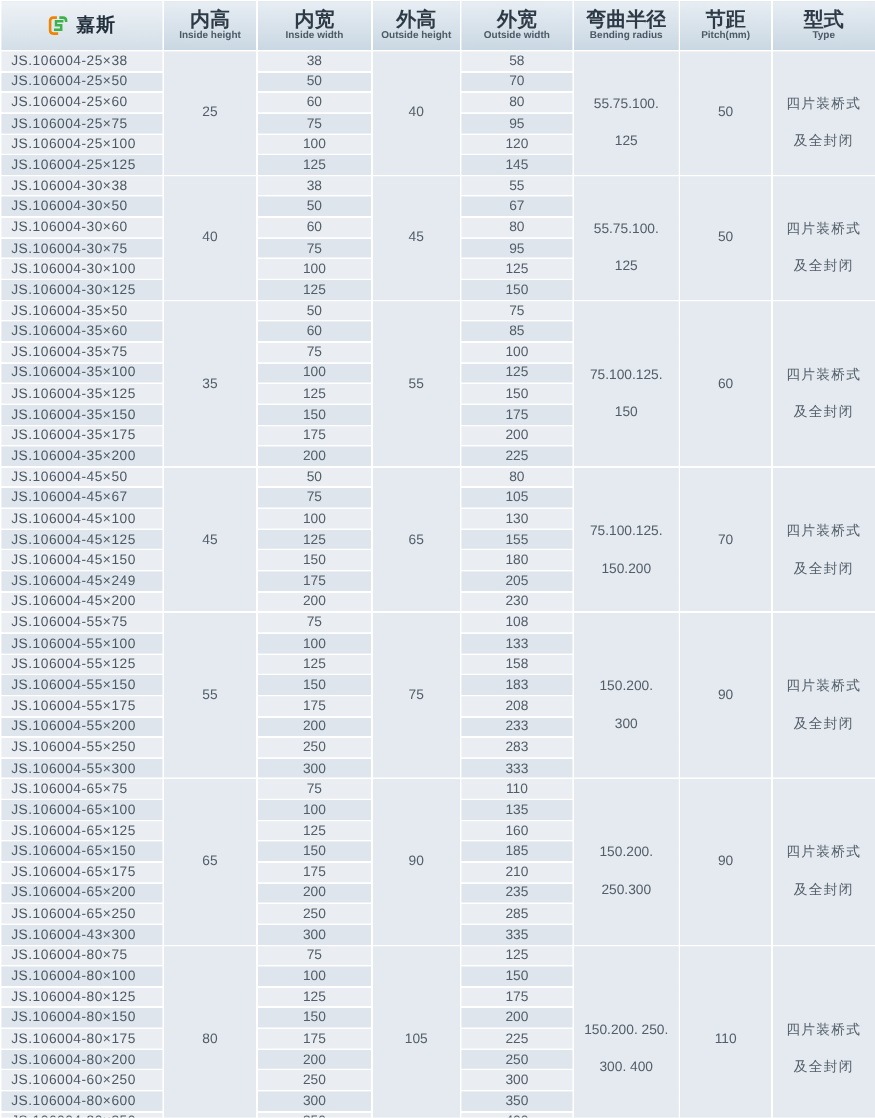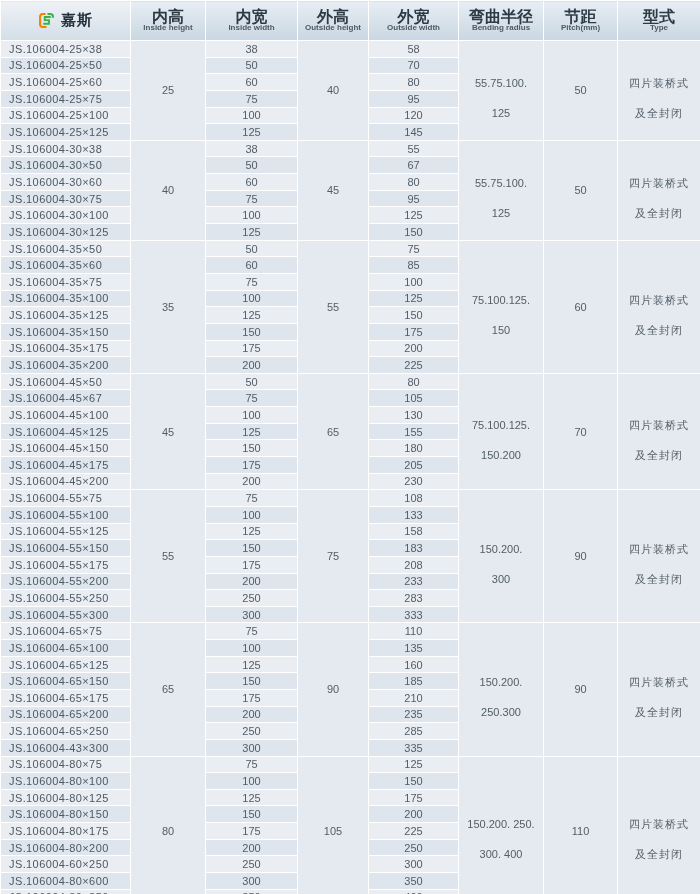--- a/index.html
+++ b/index.html
@@ -245,21 +245,21 @@
         <td class="model">JS.106004-45×125</td>
         <td>125</td>
         <td>155</td>
       </tr>
       <tr class="ra">
         <td class="model">JS.106004-45×150</td>
         <td>150</td>
         <td>180</td>
       </tr>
       <tr class="rb">
-        <td class="model">JS.106004-45×175</td>
+        <td class="model">JS.106004-45×249</td>
         <td>175</td>
         <td>205</td>
       </tr>
       <tr class="ra">
         <td class="model">JS.106004-45×200</td>
         <td>200</td>
         <td>230</td>
       </tr>
       <tr class="ra">
         <td class="model">JS.106004-55×75</td>

